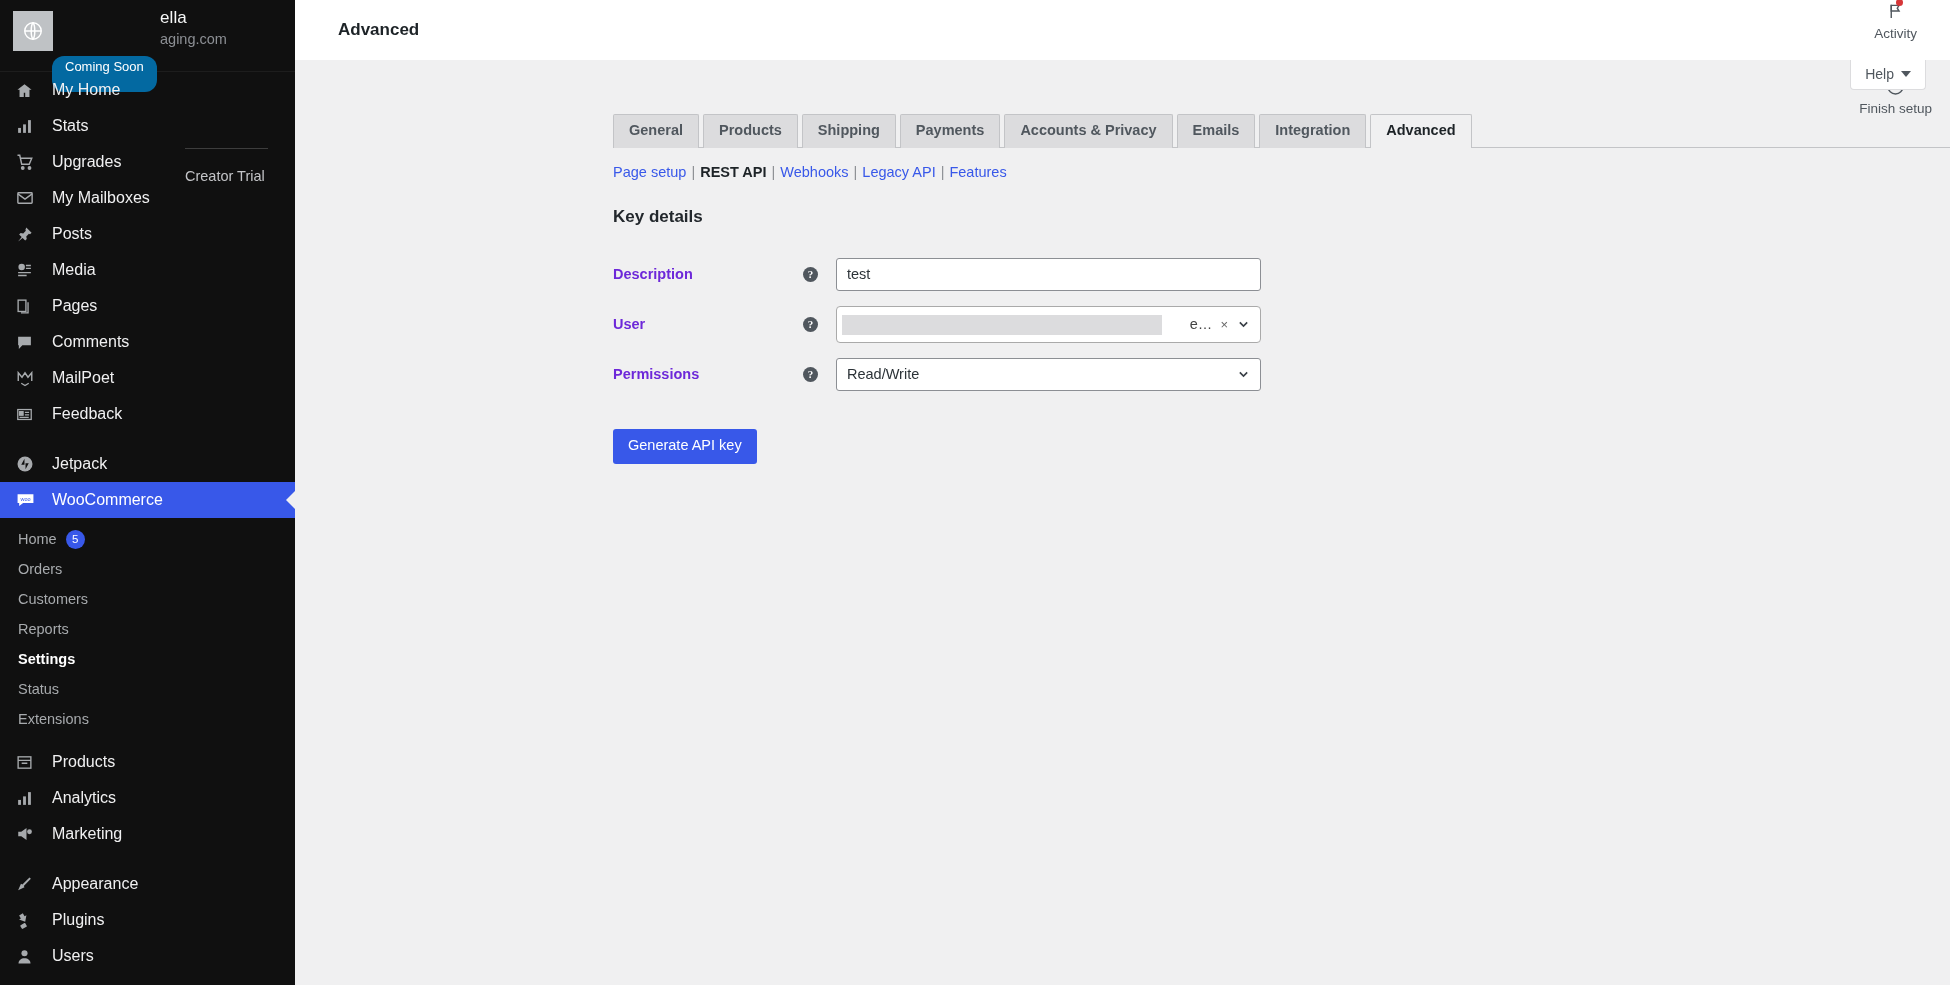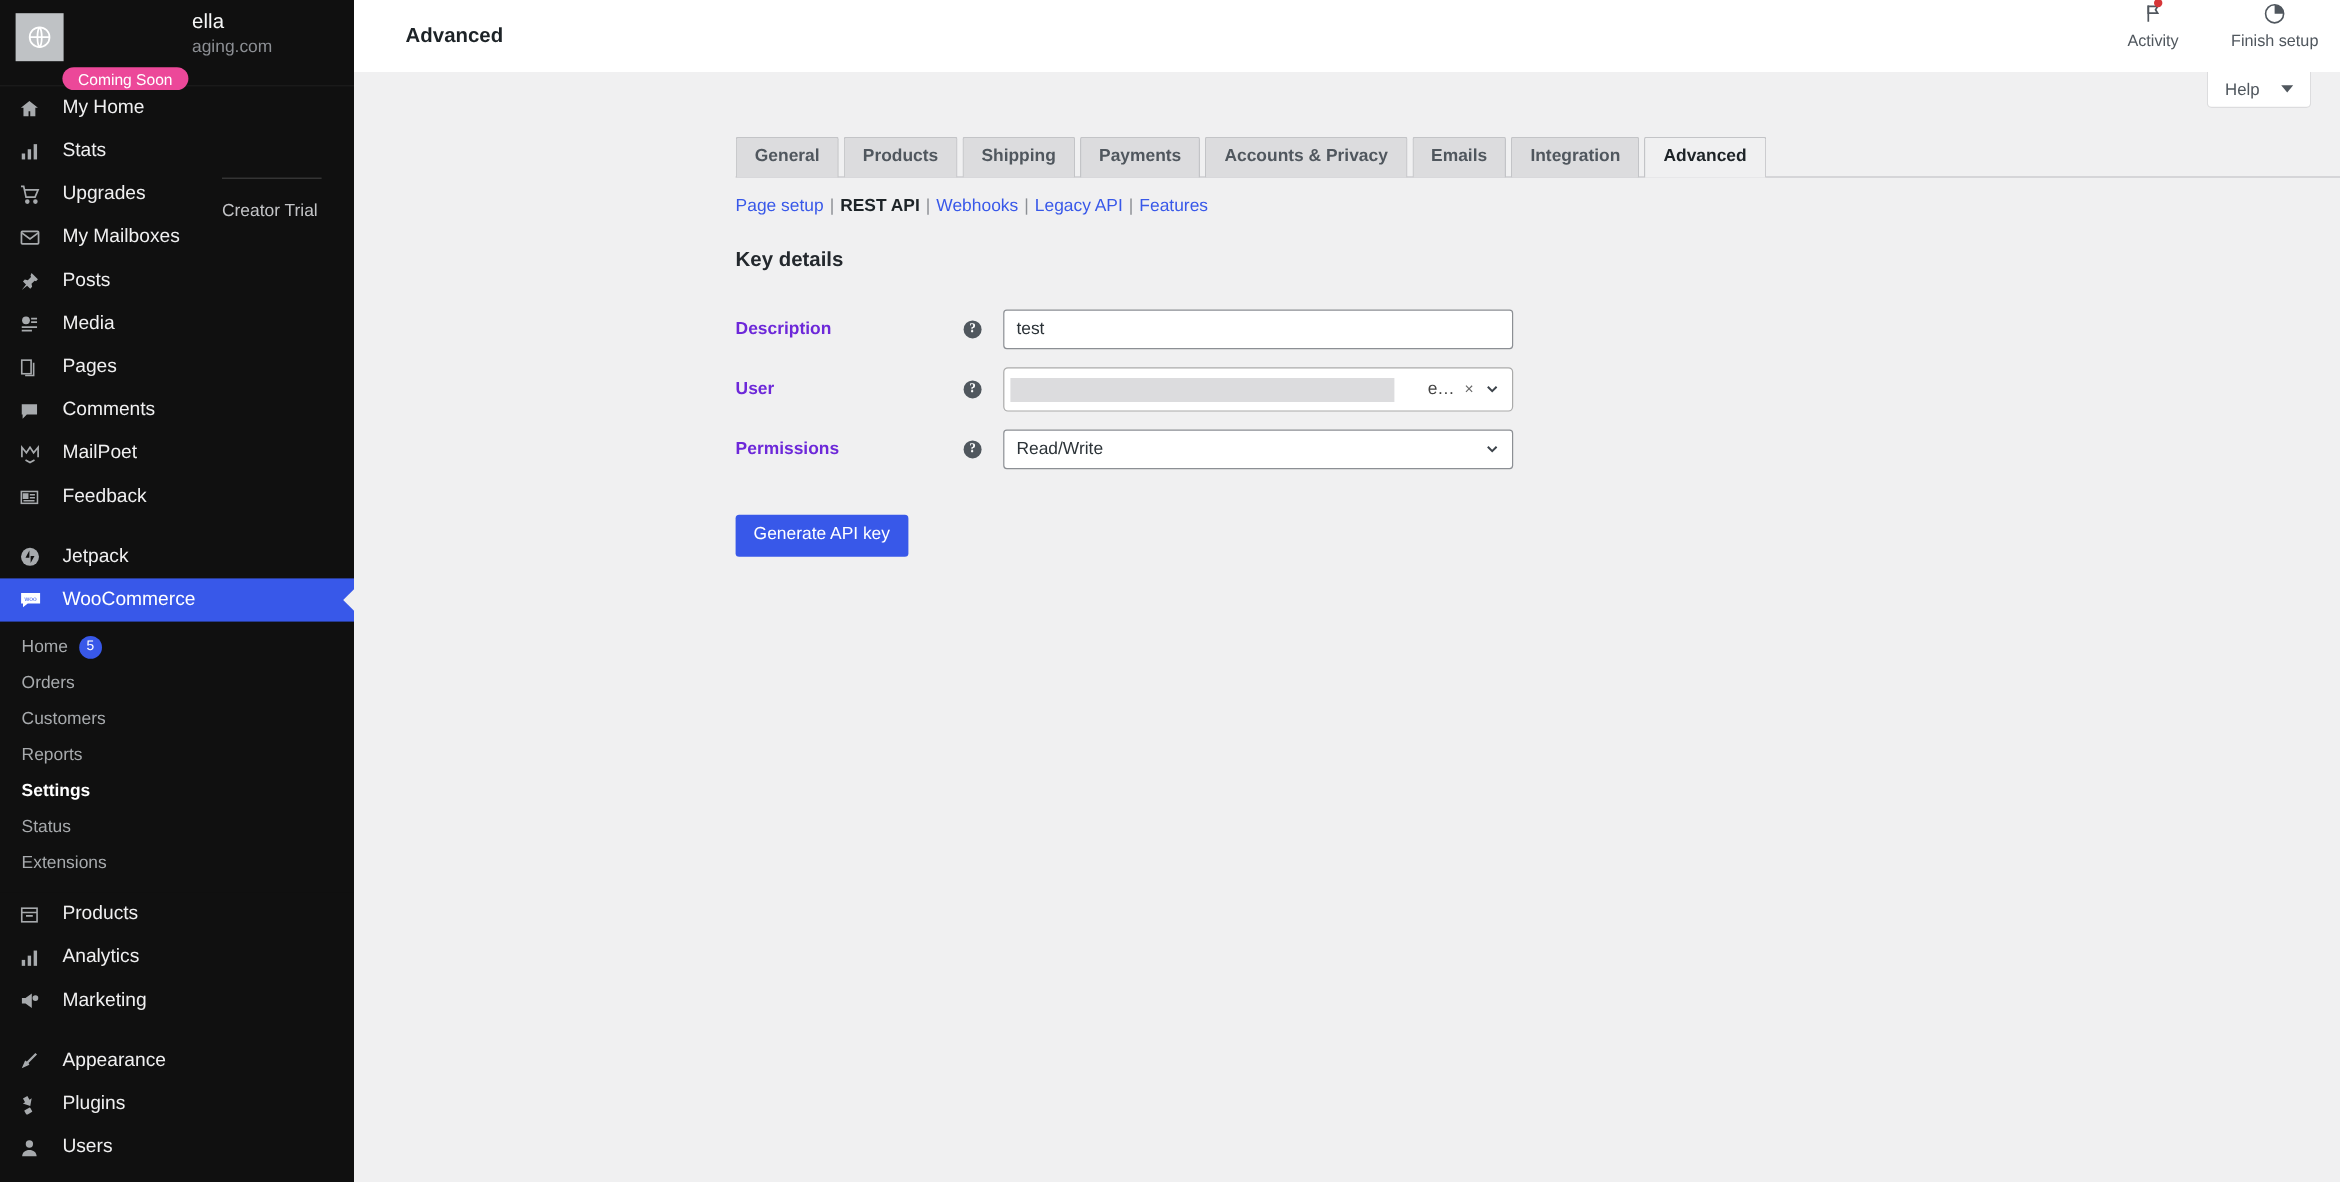--- a/index.html
+++ b/index.html
@@ -48,24 +48,24 @@
   .site-url {
     position: absolute;
     left: 160px; top: 31px;
     font-size: 14.5px;
     color: #8c8f94;
     white-space: nowrap;
   }
   .coming-soon {
     position: absolute;
     left: 52px; top: 56px;
-    background: #ec4899;
+    background: #0369a1;
     color: #fff;
     font-size: 13px;
-    padding: 4px 13px 0;
+    padding: 4px 13px 17px;
     border-radius: 12px;
     line-height: 1.15;
     white-space: nowrap;
   }
 
   .menu { padding: 0; margin: 0; list-style: none; }
   .menu-gap { height: 14px; }
 
   .mi {
     display: flex; align-items: center;
@@ -150,21 +150,21 @@
   .topbar-title {
     margin-left: 43px;
     font-size: 17px;
     font-weight: bold;
     color: #1d2327;
   }
   .topbar-actions {
     position: absolute;
     right: 18px; top: 0;
     height: 60px;
-    display: flex; align-items: flex-start; gap: 34px;
+    display: flex; align-items: center; gap: 34px; flex-direction: column;
   }
   .tb-action {
     display: flex; flex-direction: column; align-items: center;
     gap: 4px;
     cursor: pointer;
     min-width: 62px;
   }
   .tb-action .tb-ico { position: relative; height: 22px; display: flex; align-items: center; justify-content: center; color: #50575e; }
   .tb-action .tb-lbl { font-size: 13.5px; color: #50575e; white-space: nowrap; }
   .red-dot {
@@ -182,21 +182,21 @@
   .help-btn {
     position: absolute;
     right: 24px; top: 0;
     background: #fff;
     border: 1px solid #dcdcde;
     border-top: none;
     border-radius: 0 0 4px 4px;
     padding: 6px 14px 7px;
     font-size: 14px;
     color: #50575e;
-    display: flex; align-items: center; gap: 18px;
+    display: flex; align-items: center; gap: 7px;
     cursor: pointer;
   }
   .caret-d {
     width: 0; height: 0;
     border-left: 5px solid transparent;
     border-right: 5px solid transparent;
     border-top: 6px solid #50575e;
   }
 
   

